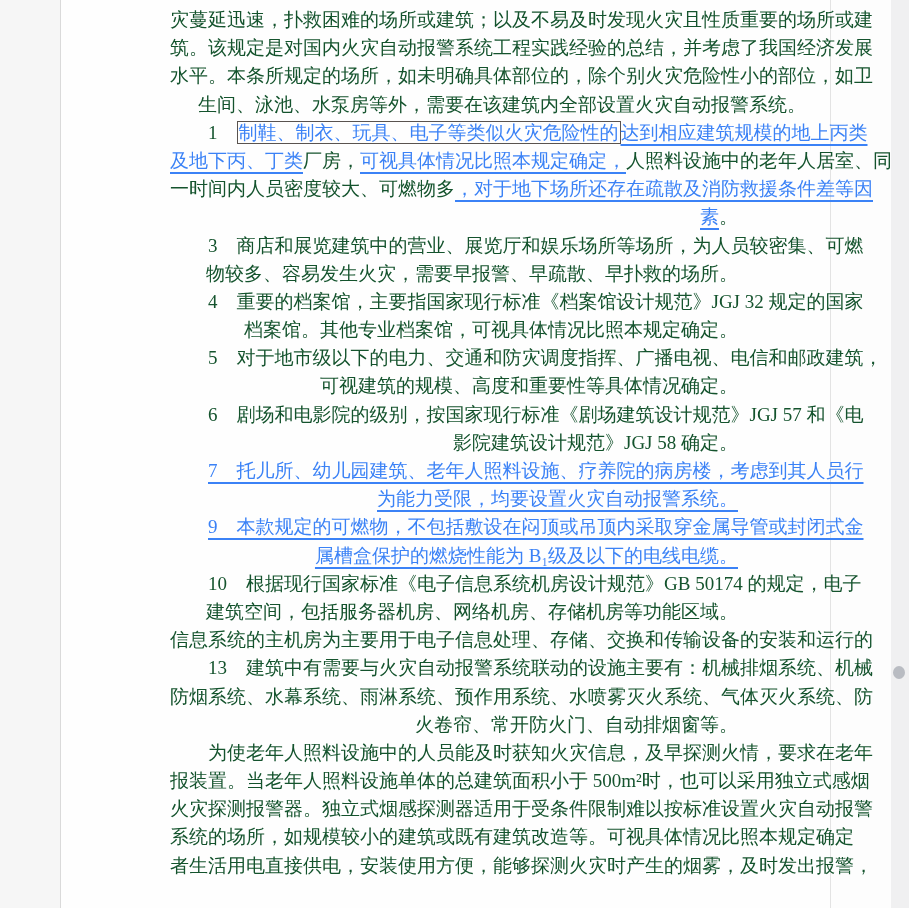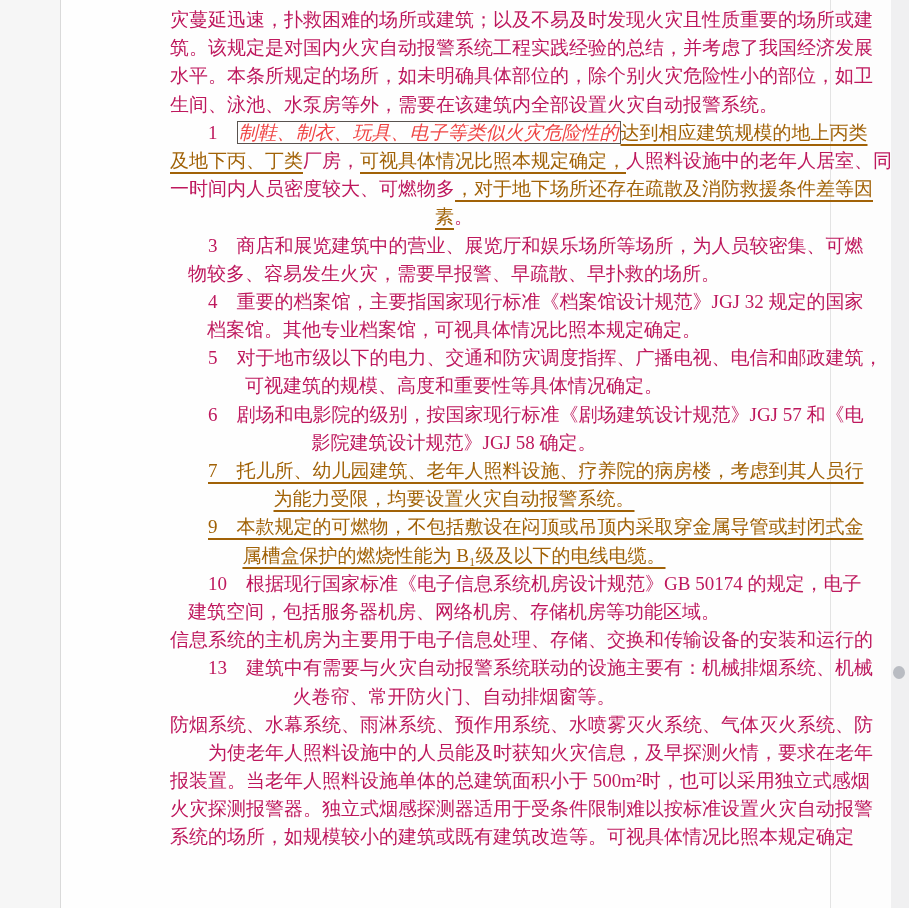--- a/index.html
+++ b/index.html
@@ -27,33 +27,32 @@
     border-radius:50%;background:#b9bcc2;
   }
   .doc{
     position:absolute;left:170px;top:6px;width:568px;
     font-size:19px;color:#2e2e2e;
   }
   .line{
     height:28.2px;line-height:28.2px;white-space:nowrap;
   }
   .line.full{text-align:justify;text-align-last:justify;}
-  .line.end{text-align:center;}
-  .seg-black{color:#be185d;}
+  .line.end{text-align:right;margin-left:28px;}
+  .seg-black{color:#14532d;}
   .seg-red{
-    color:#a16207;
+    color:#3b82f6;
     text-decoration:underline;
     text-decoration-thickness:1.5px;
     text-underline-offset:5px;
   }
   .seg-red-boxed{
-    color:#ef4444;
+    color:#3b82f6;
     border:1px solid #59534f;
     padding:0 1px;
-    font-style:italic;
   }
 </style>
 </head>
 <body>
 
 <div class="left-strip"></div>
 <div class="page"></div>
 <div class="right-gutter"></div>
 <div class="scroll-track"></div>
 <div class="scroll-thumb"></div>
@@ -76,19 +75,20 @@
     <div class="line full"><span class="seg-black">　　6　剧场和电影院的级别，按国家现行标准《剧场建筑设计规范》JGJ 57 和《电</span></div>
     <div class="line end"><span class="seg-black">影院建筑设计规范》JGJ 58 确定。</span></div>
     <div class="line full"><span class="seg-black">　　</span><span class="seg-red">7　托儿所、幼儿园建筑、老年人照料设施、疗养院的病房楼，考虑到其人员行</span></div>
     <div class="line end"><span class="seg-red">为能力受限，均要设置火灾自动报警系统。</span></div>
     <div class="line full"><span class="seg-black">　　</span><span class="seg-red">9　本款规定的可燃物，不包括敷设在闷顶或吊顶内采取穿金属导管或封闭式金</span></div>
     <div class="line end"><span class="seg-red">属槽盒保护的燃烧性能为 B₁级及以下的电线电缆。</span></div>
     <div class="line full"><span class="seg-black">　　10　根据现行国家标准《电子信息系统机房设计规范》GB 50174 的规定，电子</span></div>
     <div class="line end"><span class="seg-black">建筑空间，包括服务器机房、网络机房、存储机房等功能区域。</span></div>
     <div class="line full"><span class="seg-black">信息系统的主机房为主要用于电子信息处理、存储、交换和传输设备的安装和运行的</span></div>
     <div class="line full"><span class="seg-black">　　13　建筑中有需要与火灾自动报警系统联动的设施主要有：机械排烟系统、机械</span></div>
+    <div class="line full"><span class="seg-black">防烟系统、水幕系统、雨淋系统、预作用系统、水喷雾灭火系统、气体灭火系统、防</span></div>
     <div class="line end"><span class="seg-black">火卷帘、常开防火门、自动排烟窗等。</span></div>
-    <div class="line full"><span class="seg-black">防烟系统、水幕系统、雨淋系统、预作用系统、水喷雾灭火系统、气体灭火系统、防</span></div>
     <div class="line full"><span class="seg-black">　　为使老年人照料设施中的人员能及时获知火灾信息，及早探测火情，要求在老年</span></div>
     <div class="line full"><span class="seg-black">报装置。当老年人照料设施单体的总建筑面积小于 500m²时，也可以采用独立式感烟</span></div>
     <div class="line full"><span class="seg-black">火灾探测报警器。独立式烟感探测器适用于受条件限制难以按标准设置火灾自动报警</span></div>
     <div class="line full"><span class="seg-black">系统的场所，如规模较小的建筑或既有建筑改造等。可视具体情况比照本规定确定</span></div>
+    <div class="line full"><span class="seg-black">者生活用电直接供电，安装使用方便，能够探测火灾时产生的烟雾，及时发出报警，</span></div>
   </div>
 
 </body></html>

